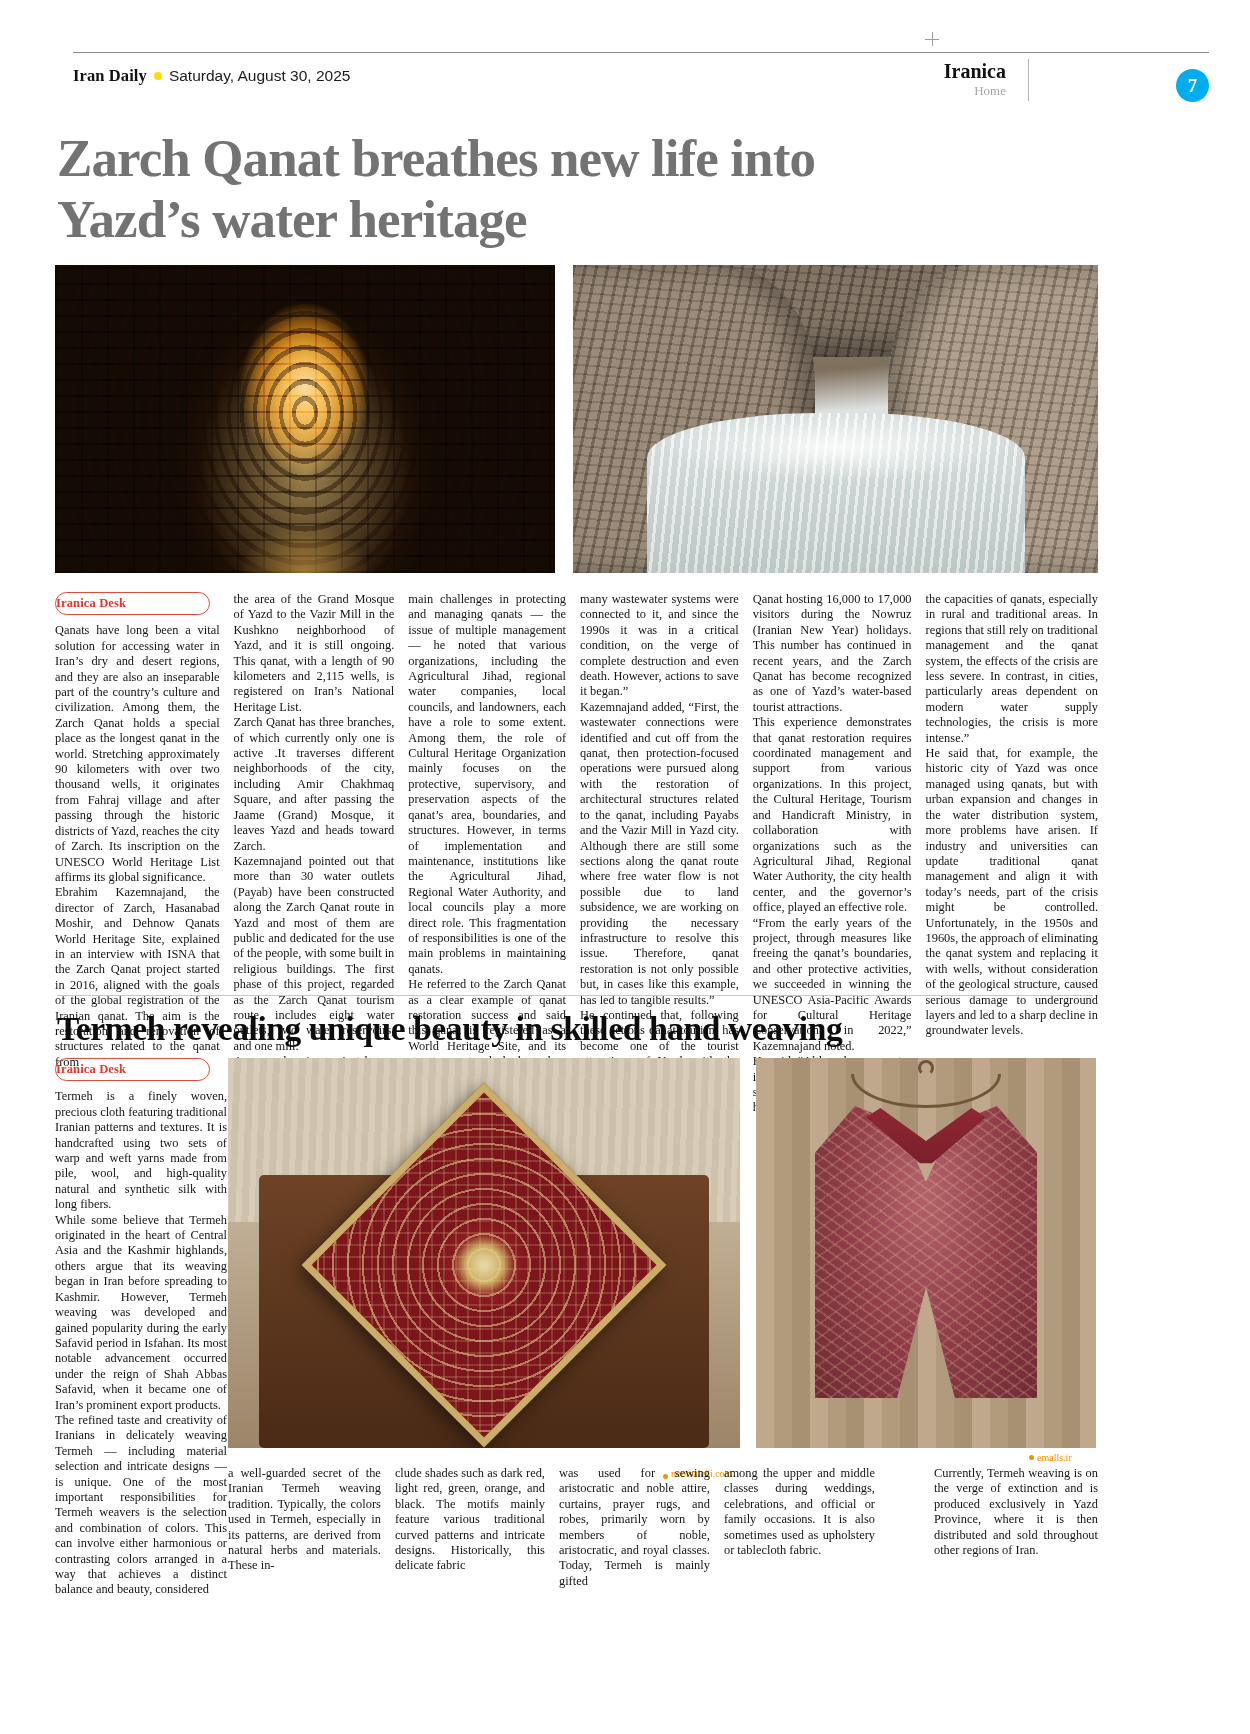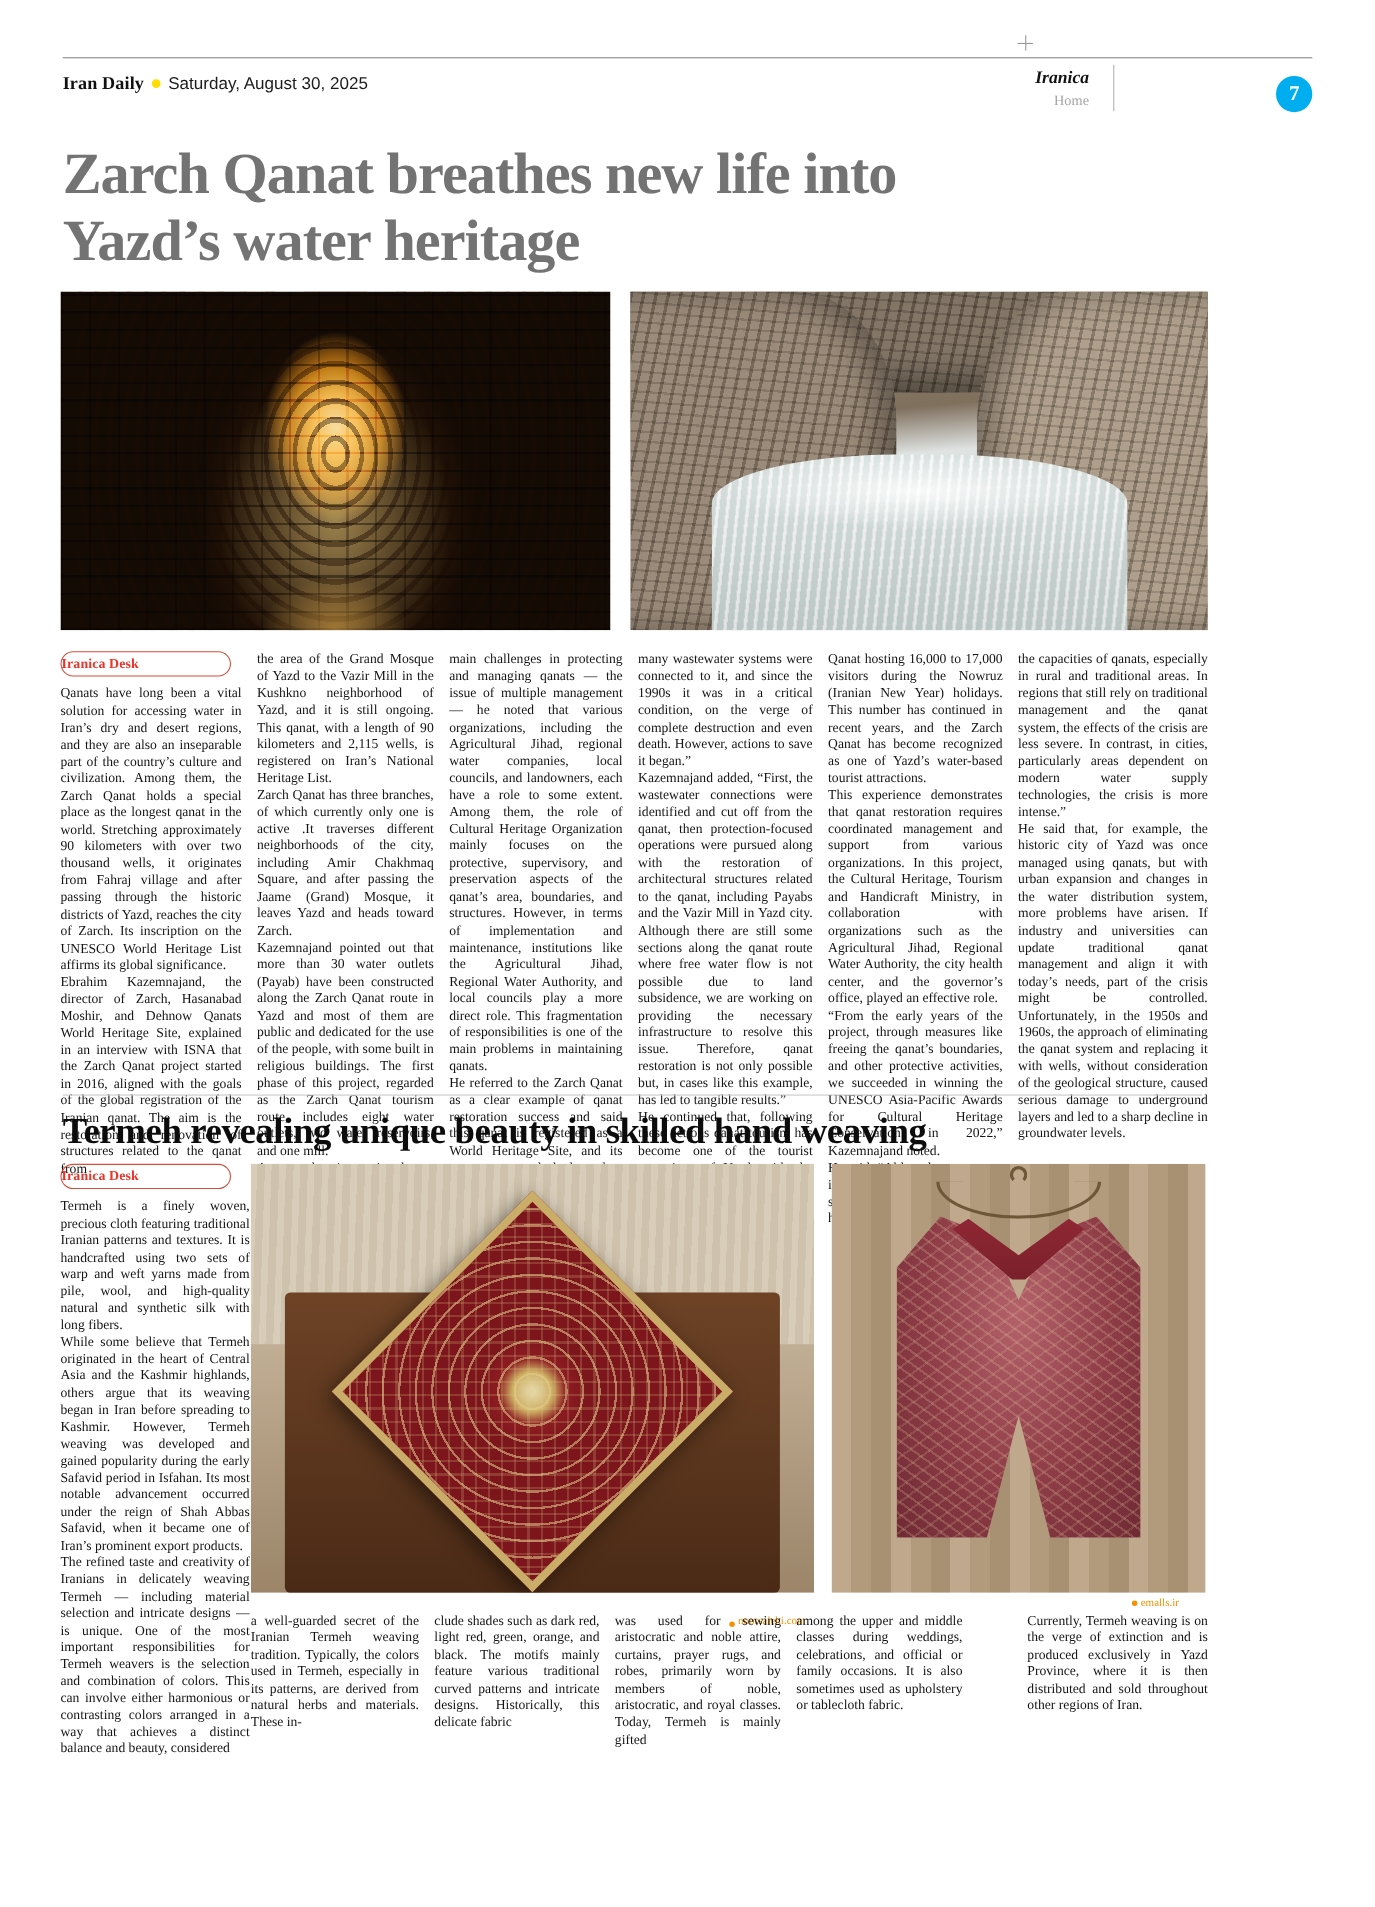--- a/index.html
+++ b/index.html
@@ -32,21 +32,21 @@
     content: "";
     position: absolute;
     background: #9a9a9a;
   }
   .crop-mark:before { left: 0; top: 6.5px; width: 14px; height: 1px; }
   .crop-mark:after { left: 6.5px; top: 0; width: 1px; height: 14px; }
 
   
   .masthead {
     position: absolute;
-    left: 57px;
+    left: 73px;
     top: 52px;
     width: 1136px;
     height: 48px;
     border-top: 1px solid #8b8b8b;
   }
   .mast-left {
     position: absolute;
     left: 0;
     top: 13px;
     display: flex;
@@ -79,24 +79,23 @@
     right: 180px;
     top: 6px;
     text-align: right;
     padding-right: 22px;
     border-right: 1px solid #b4b4b4;
     height: 42px;
   }
   .mast-section-title {
     font-family: "Liberation Serif", serif;
     font-weight: bold;
-    font-size: 16px;
+    font-size: 20px;
     color: #111;
     line-height: 24px;
-    font-style: italic;
   }
   .mast-section-sub {
     font-family: "Liberation Serif", serif;
     font-size: 13px;
     color: #a5a5a5;
     line-height: 16px;
   }
 
   .page-badge {
     position: absolute;

